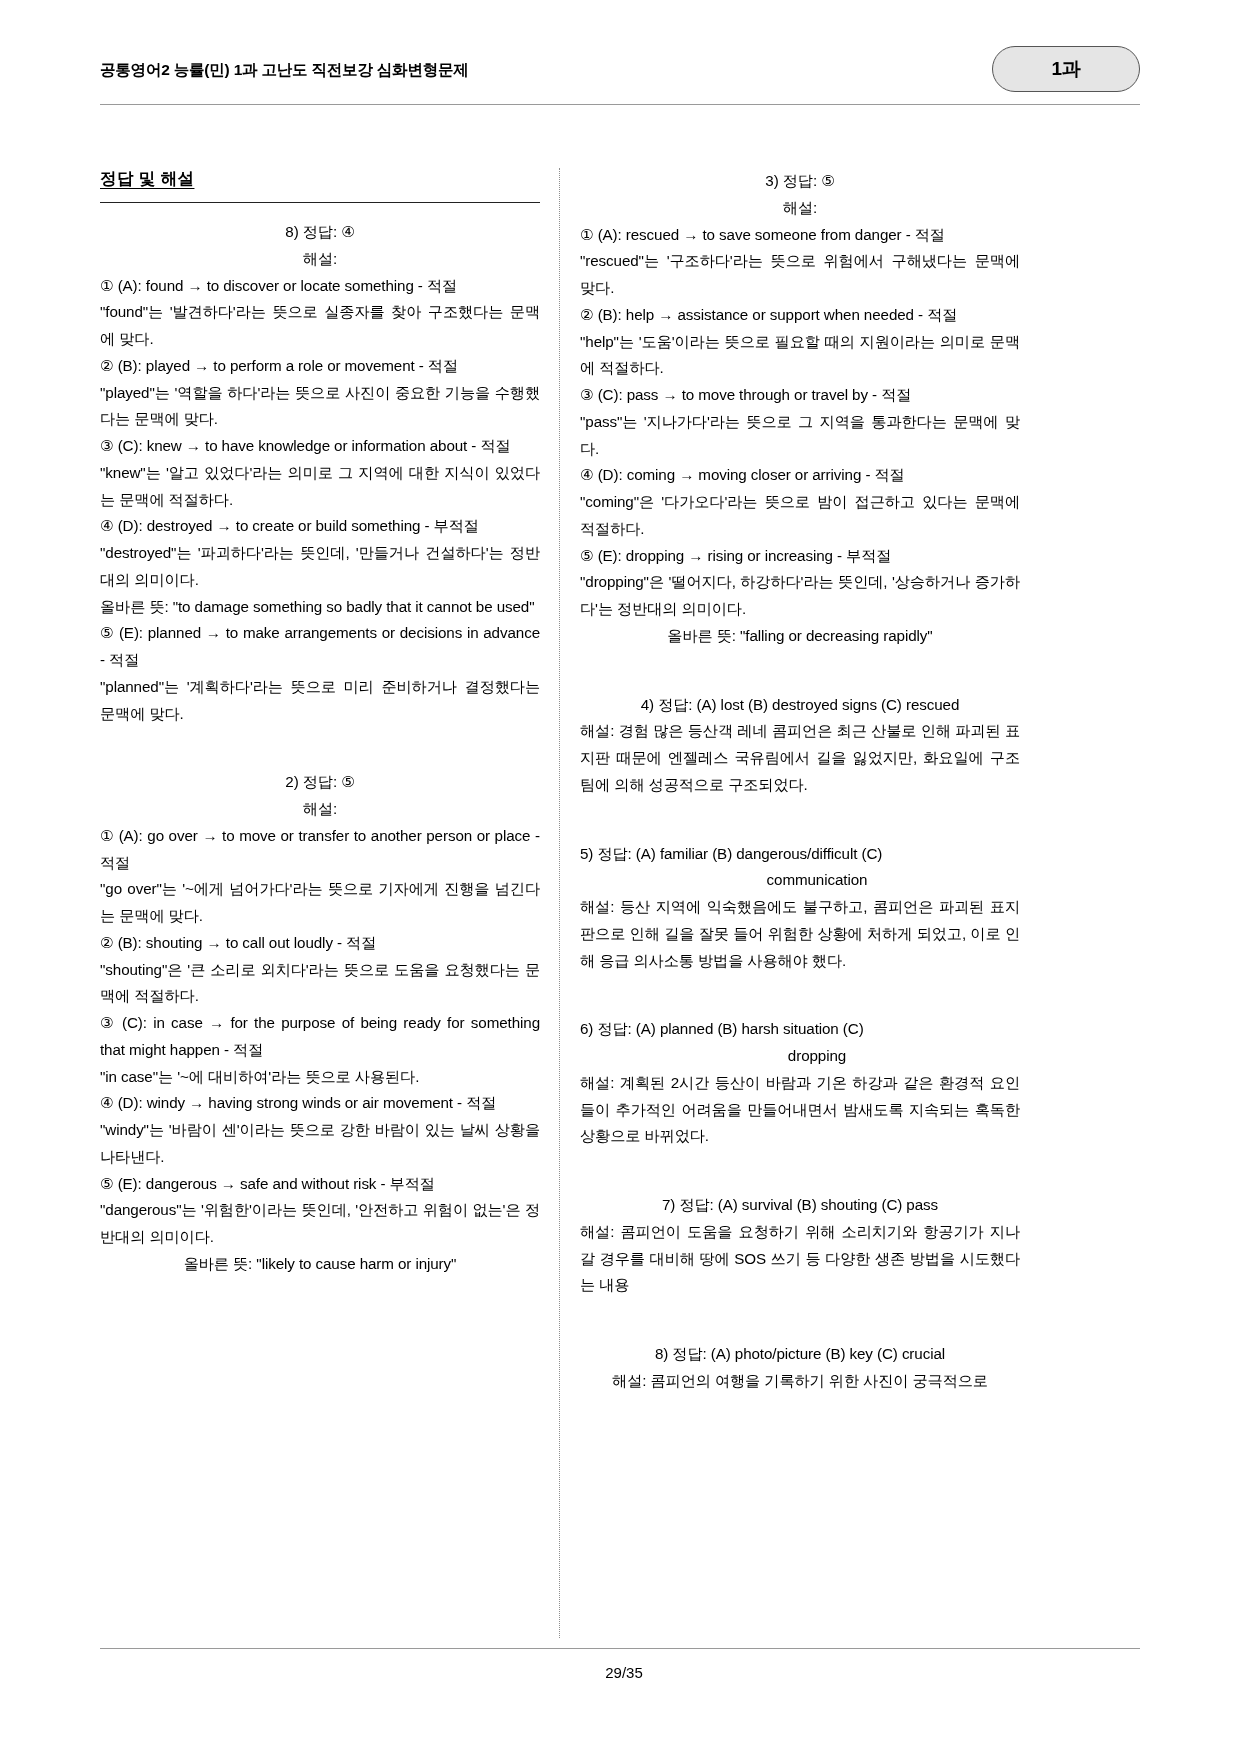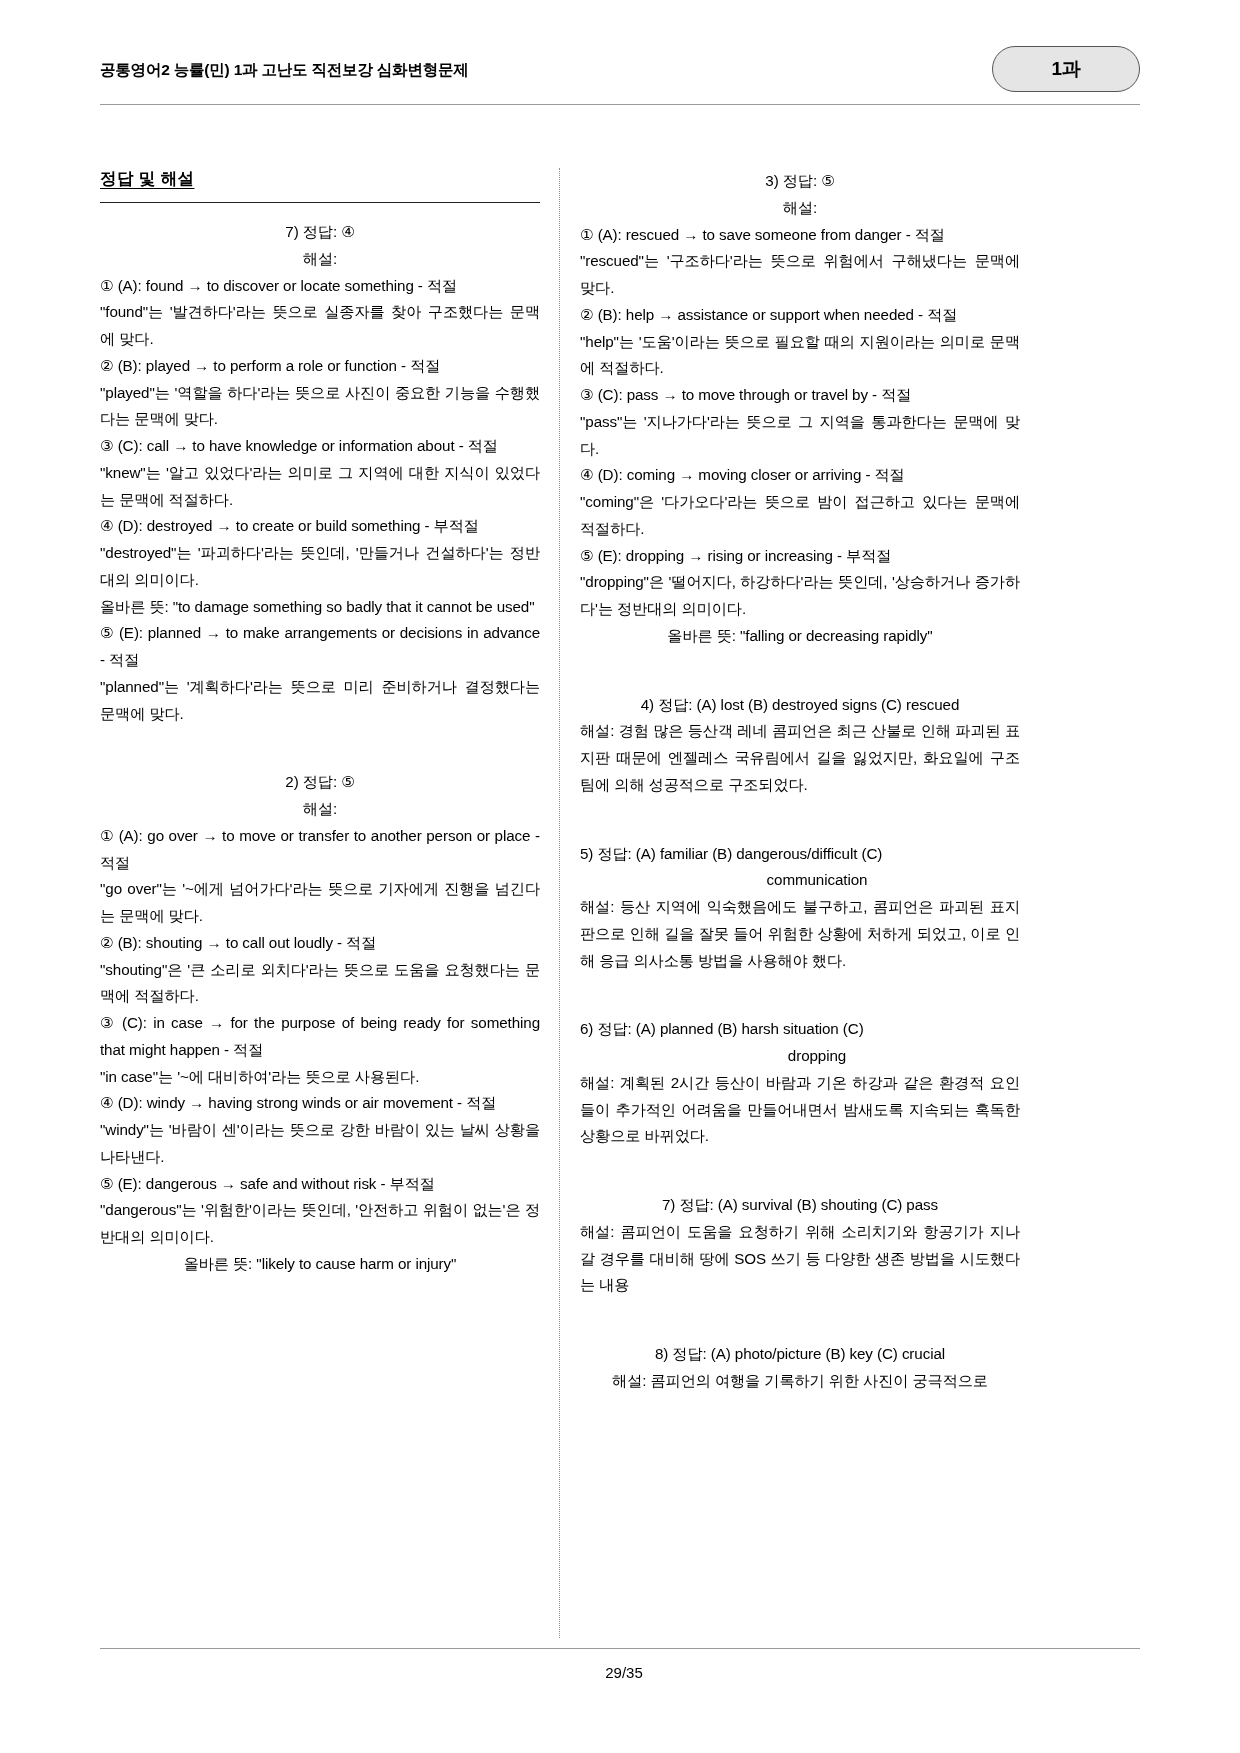--- a/index.html
+++ b/index.html
@@ -162,27 +162,27 @@
 
     <div class="col-divider"></div>
 
     <div class="col col-left">
 
       <div class="sec-title">정답 및 해설</div>
       <div class="title-rule"></div>
 
       
       <div class="block">
-        <p class="p nojust">7) 정답: ④</p>
+        <p class="p nojust">8) 정답: ④</p>
         <p class="p nojust">해설:</p>
         <p class="p">① (A): found → to discover or locate something - 적절</p>
         <p class="p">"found"는 '발견하다'라는 뜻으로 실종자를 찾아 구조했다는 문맥에 맞다.</p>
-        <p class="p">② (B): played → to perform a role or function - 적절</p>
+        <p class="p">② (B): played → to perform a role or movement - 적절</p>
         <p class="p">"played"는 '역할을 하다'라는 뜻으로 사진이 중요한 기능을 수행했다는 문맥에 맞다.</p>
-        <p class="p">③ (C): call → to have knowledge or information about - 적절</p>
+        <p class="p">③ (C): knew → to have knowledge or information about - 적절</p>
         <p class="p">"knew"는 '알고 있었다'라는 의미로 그 지역에 대한 지식이 있었다는 문맥에 적절하다.</p>
         <p class="p">④ (D): destroyed → to create or build something - 부적절</p>
         <p class="p">"destroyed"는 '파괴하다'라는 뜻인데, '만들거나 건설하다'는 정반대의 의미이다.</p>
         <p class="p">올바른 뜻: "to damage something so badly that it cannot be used"</p>
         <p class="p">⑤ (E): planned → to make arrangements or decisions in advance - 적절</p>
         <p class="p">"planned"는 '계획하다'라는 뜻으로 미리 준비하거나 결정했다는 문맥에 맞다.</p>
       </div>
 
       <div class="gap-lg"></div>
 

